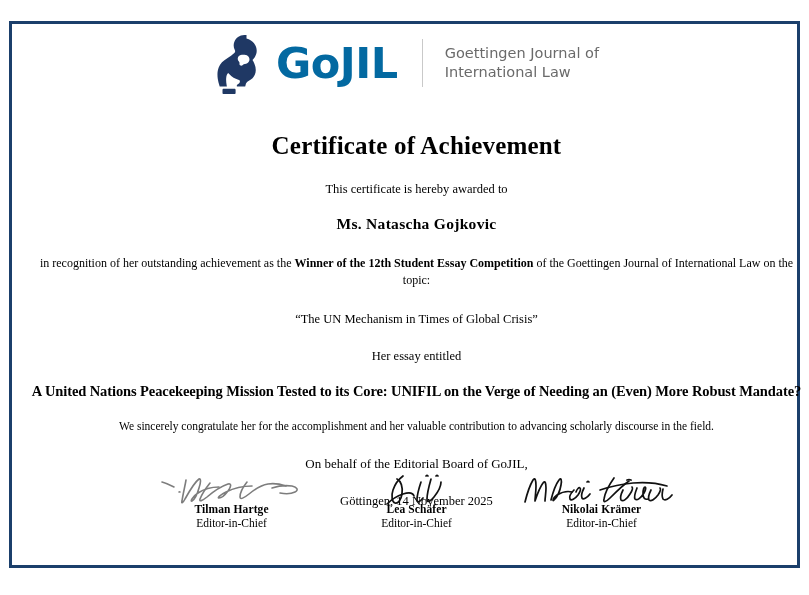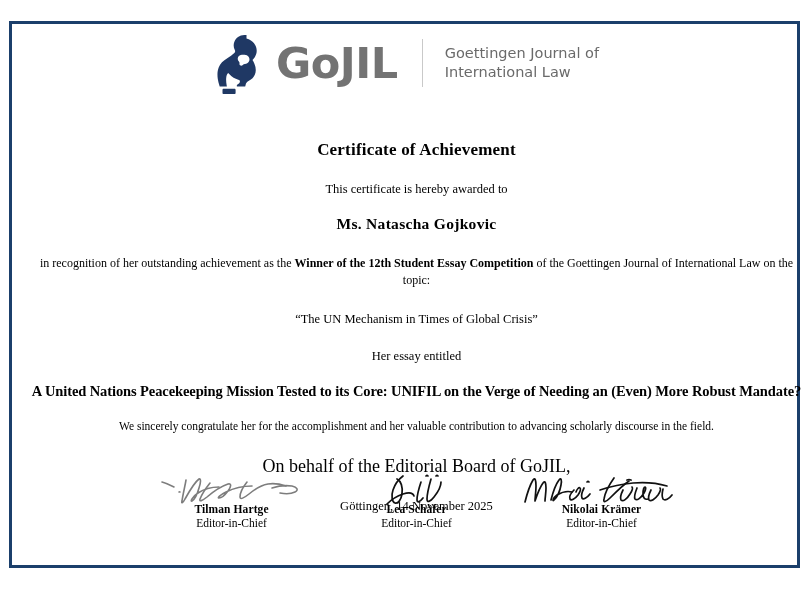--- a/index.html
+++ b/index.html
@@ -48,21 +48,21 @@
     width: 60px;
     height: 62px;
     display: block;
     flex: 0 0 auto;
     margin-right: 6px;
   }
   .logo-wordmark {
     font-family: "DejaVu Sans", "Liberation Sans", sans-serif;
     font-size: 43px;
     font-weight: bold;
-    color: #737373;
+    color: #0369a1;
     letter-spacing: -0.5px;
     line-height: 1;
     flex: 0 0 auto;
   }
   .logo-divider {
     width: 1px;
     height: 48px;
     background: #c9c9c9;
     margin: 0 22px 0 24px;
     flex: 0 0 auto;
@@ -79,24 +79,24 @@
   
   #certificate-body {
     position: absolute;
     left: 18px;
     top: 100px;
     width: 773px;
     text-align: center;
   }
 
   .cert-title {
-    font-size: 17px;
+    font-size: 25px;
     font-weight: bold;
     letter-spacing: 0.2px;
-    margin: 16px 0 22px 0;
+    margin: 8px 0 22px 0;
   }
   .awarded-to {
     font-size: 12.5px;
     margin: 0 0 18px 0;
   }
   .recipient-name {
     font-size: 15.5px;
     font-weight: bold;
     letter-spacing: 0.3px;
     margin: 0 0 22px 0;
@@ -124,21 +124,21 @@
     letter-spacing: -0.1px;
   }
   .para {
     font-size: 11.5px;
     margin: 0 0 20px 0;
     padding: 0 6px;
   }
   .para:last-of-type { margin-bottom: 0; }
 
   .closing-line {
-    font-size: 18px;
+    font-size: 13px;
     margin: 24px 0 0 0;
   }
   .place-date {
     font-size: 12.5px;
     margin: 22px 0 0 0;
   }
 
   
   #signature-row {
     position: absolute;

